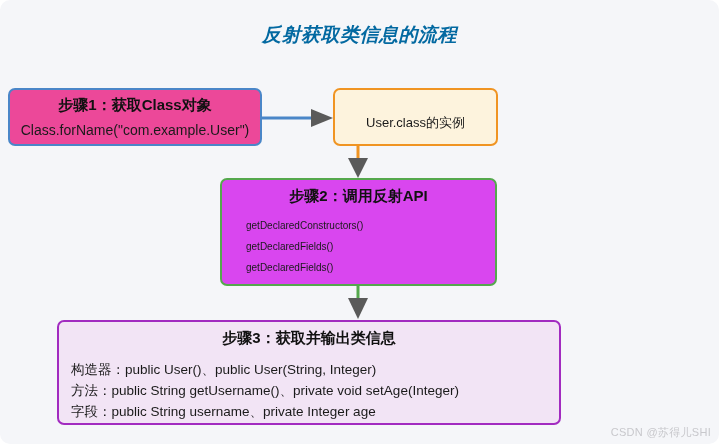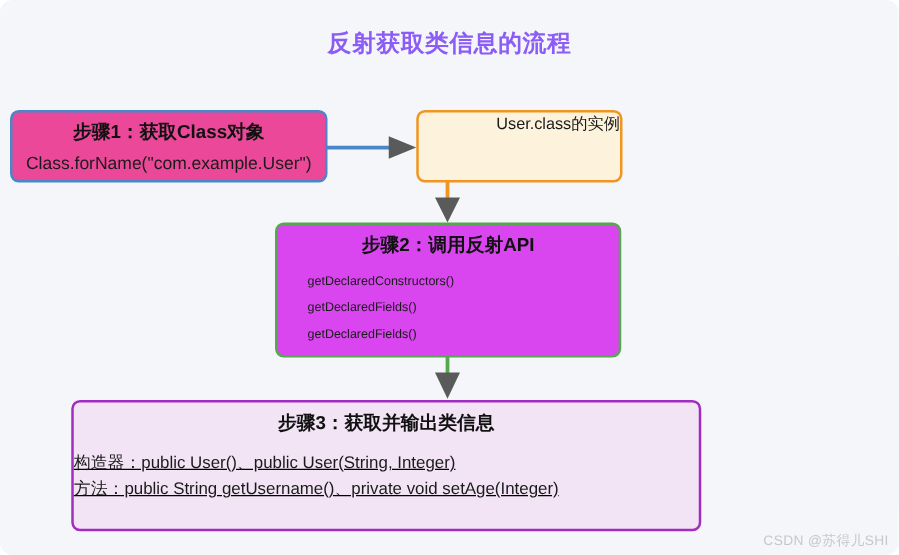--- a/index.html
+++ b/index.html
@@ -19,22 +19,23 @@
 
   
   #diagram-title {
     position: absolute;
     left: 0;
     top: 22px;
     width: 719px;
     text-align: center;
     font-size: 19px;
     font-weight: bold;
-    color: #8b5cf6;
+    color: #0369a1;
     letter-spacing: 0.5px;
+    font-style: italic;
   }
 
   
   .node {
     position: absolute;
     box-sizing: border-box;
     border-width: 2px;
     border-style: solid;
     border-radius: 7px;
   }
@@ -75,22 +76,22 @@
     height: 58px;
     background: #fdf3dd;
     border-color: #f09422;
   }
   #node-class-object .node-title {
     font-size: 15px;
     margin-top: 6px;
   }
   #node-class-object .node-line {
     font-size: 13px;
-    text-align: right;
-    margin-top: 0;
+    text-align: center;
+    margin-top: 24px;
   }
 
   
   #node-step2 {
     left: 220px;
     top: 178px;
     width: 277px;
     height: 108px;
     background: #d946ef;
     border-color: #55a84d;
@@ -116,21 +117,21 @@
     height: 105px;
     background: #f2e4f5;
     border-color: #a22bc0;
   }
   #node-step3 .node-title {
     font-size: 15px;
     margin-top: 7px;
   }
   #node-step3 .body {
     margin-top: 11px;
-    text-decoration: underline;
+    padding-left: 12px;
   }
   #node-step3 .node-line {
     font-size: 13.5px;
     line-height: 21px;
   }
 
   
   .arrow {
     position: absolute;
   }
@@ -193,18 +194,19 @@
       <line x1="13" y1="0" x2="13" y2="22" stroke="#55a84d" stroke-width="3"></line>
       <polygon points="3,13 23,13 13,34" fill="#5a5a5a"></polygon>
     </svg>
   </div>
 
   <div class="node" id="node-step3">
     <div class="node-title">步骤3：获取并输出类信息</div>
     <div class="body">
       <div class="node-line">构造器：public User()、public User(String, Integer)</div>
       <div class="node-line">方法：public String getUsername()、private void setAge(Integer)</div>
+      <div class="node-line">字段：public String username、private Integer age</div>
     </div>
   </div>
 
   <div id="watermark">CSDN @苏得儿SHI</div>
 
 </div>
 
 </body></html>

